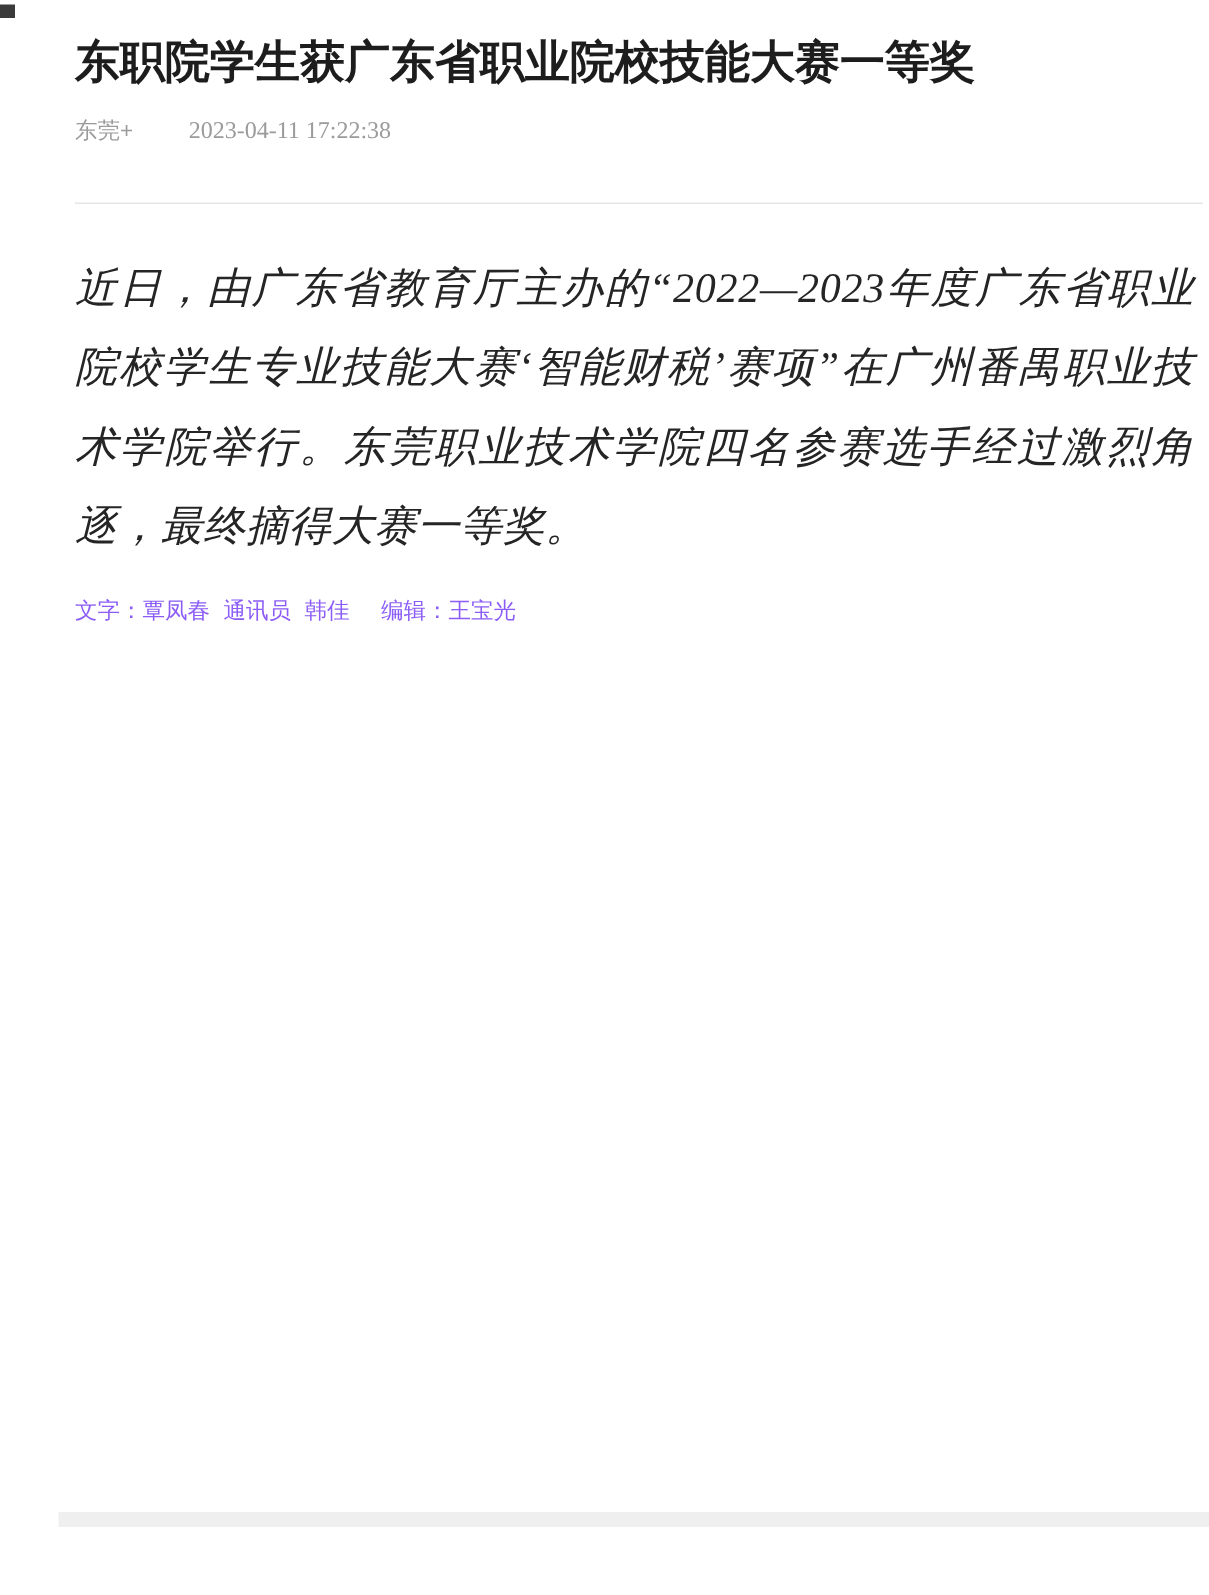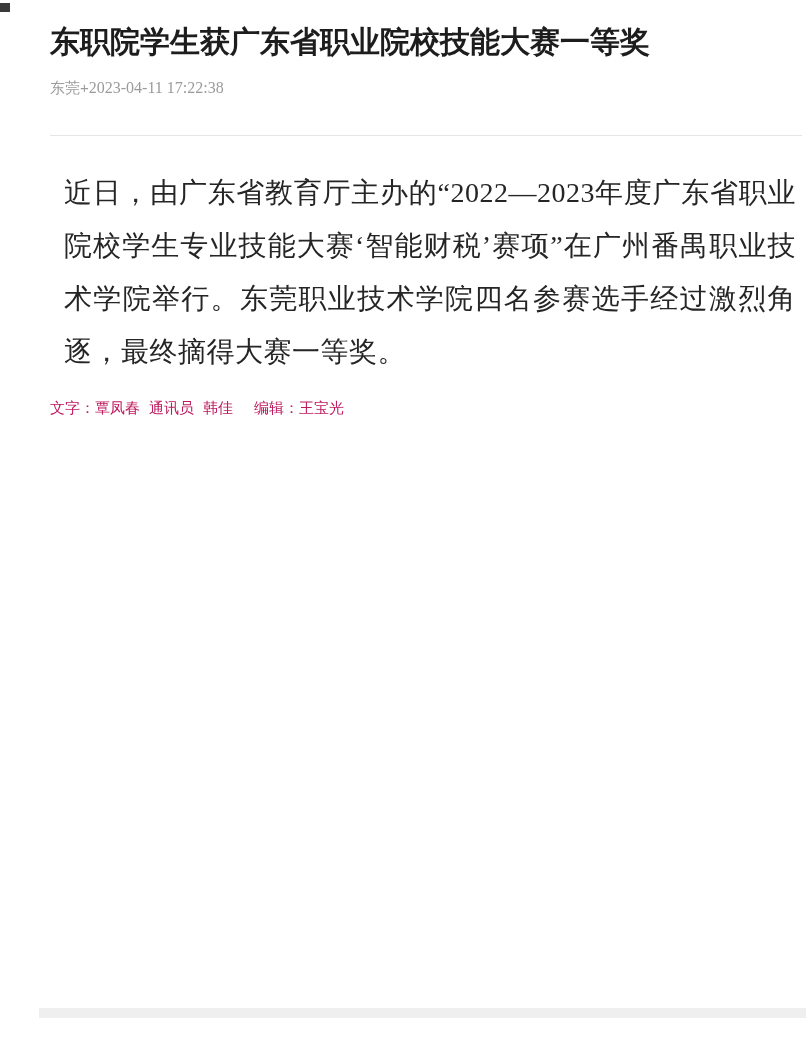--- a/index.html
+++ b/index.html
@@ -25,53 +25,55 @@
     font-weight: 700;
     color: #1d1d1d;
     font-family: "Liberation Sans", sans-serif;
   }
   .meta-row {
     margin: 14px 0 0 50px;
     height: 21px;
     line-height: 21px;
     display: flex;
     align-items: baseline;
+    gap: 37px;
   }
   .meta-source {
     font-size: 15px;
     color: #9b9b9b;
   }
   .meta-timestamp {
     font-size: 16px;
     color: #9b9b9b;
     font-family: "Liberation Serif", serif;
   }
   .divider {
     margin: 37px 4px 0 50px;
     border: 0;
     border-top: 1px solid #e6e6e6;
     height: 0;
   }
   .content {
     padding: 0 10px 0 50px;
   }
   .content p {
-    margin: 16px 0 0 14px;
+    margin: 16px 0 0 0;
     font-size: 28px;
     line-height: 53px;
     color: #252525;
     text-align: justify;
     font-family: "Liberation Serif", serif;
     letter-spacing: 0.5px;
+    font-style: italic;
   }
   .content p.first { margin-top: 30px; }
   .credits {
     margin: 19px 0 0 50px;
     font-size: 15px;
-    color: #be185d;
+    color: #8b5cf6;
     line-height: 21px;
     white-space: nowrap;
   }
   .credits .gap-sm { display: inline-block; width: 9px; }
   .credits .gap-lg { display: inline-block; width: 21px; }
   .bottom-bar {
     position: absolute;
     left: 39px;
     right: 0;
     top: 1008px;

